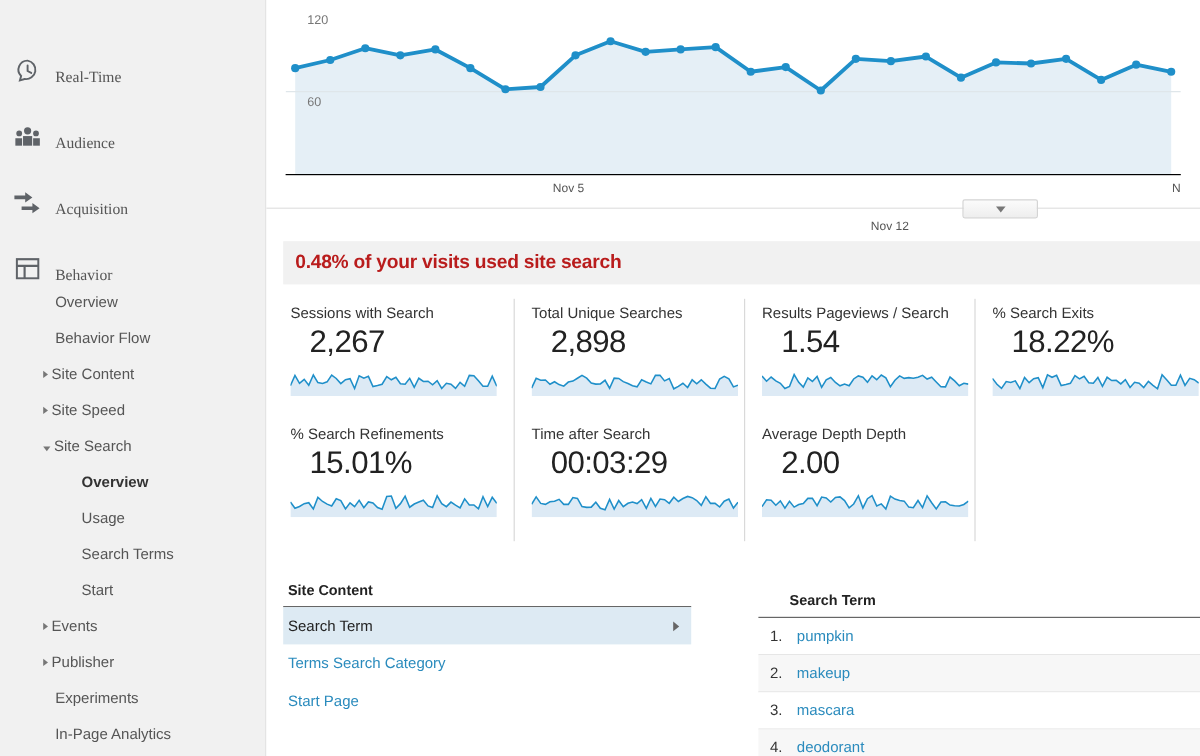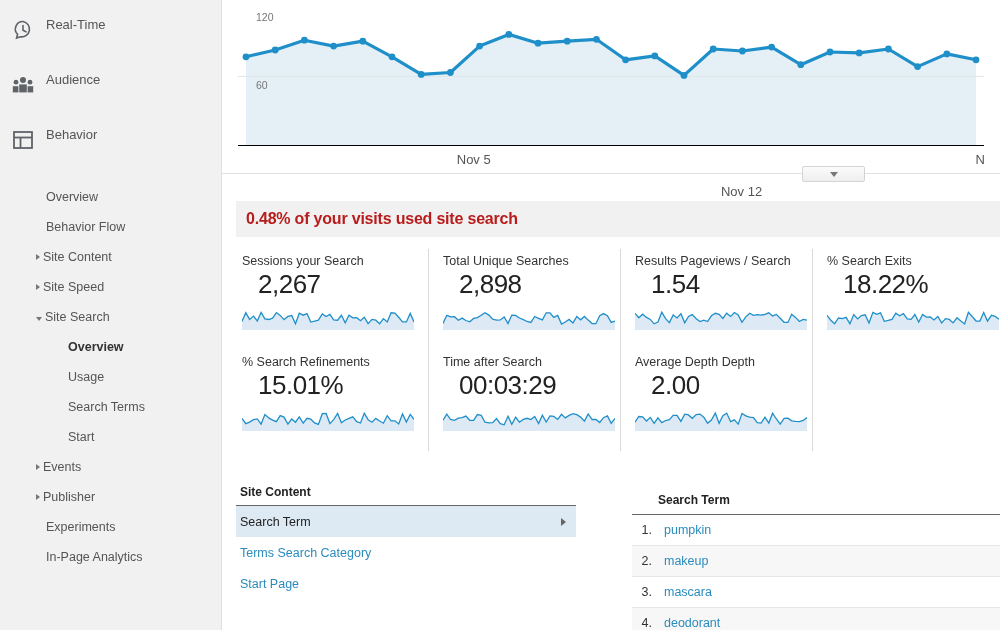--- a/index.html
+++ b/index.html
@@ -10,22 +10,22 @@
   }
   #app { position: relative; width: 1000px; height: 630px; display: flex; }
 
   
   .sidebar {
     width: 222px; height: 630px; flex: 0 0 222px;
     background: #f1f1f1; border-right: 1px solid #e0e0e0;
     padding-top: 17px;
   }
   .nav-top {
-    display: flex; align-items: flex-start;
-    height: 55px; padding-left: 8px; cursor: pointer;
+    display: flex; align-items: flex-end;
+    height: 55px; padding-left: 8px; cursor: pointer; font-family: Liberation Serif, serif;
   }
   .nav-top .ic {
     width: 30px; height: 26px; flex: 0 0 30px;
     display: flex; align-items: center; justify-content: center;
     margin-right: 8px;
   }
   .nav-top .lbl { font-size: 13px; color: #555; }
   .nav-sub {
     height: 30px; display: flex; align-items: center;
     padding-left: 46px; font-size: 12.5px; color: #555; cursor: pointer;
@@ -44,21 +44,21 @@
   .main { flex: 1 1 auto; width: 778px; height: 630px; position: relative; background: #fff; }
 
   
   .chartwrap { position: relative; width: 778px; height: 145px; padding: 0 16px; }
   .chartbox { position: relative; width: 100%; height: 145px; }
   .chart-svg { display: block; width: 100%; height: 145px; }
   .ylab { position: absolute; font-size: 10.5px; color: #777; left: 18px; }
   .ylab.top { top: 11px; }
   .ylab.mid { top: 79px; }
   .xaxis { position: relative; height: 26px; margin: 0 16px; border-top: 1px solid #000; }
-  .xtick { position: absolute; top: 6px; font-size: 13px; color: #555; transform: translateX(-50%); }
+  .xtick { position: absolute; top: 6px; font-size: 10px; color: #555; transform: translateX(-50%); }
   .collapse-row { position: relative; height: 14px; border-top: 1px solid #e0e0e0; margin-top: 2px; }
   .collapse-btn {
     position: absolute; left: 580px; top: -8px; width: 63px; height: 16px;
     background: linear-gradient(#fbfbfb,#eeeeee); border: 1px solid #d4d4d4;
     border-radius: 2px; cursor: pointer;
     display: flex; align-items: center; justify-content: center;
   }
   .caret-dn { width: 0; height: 0; border-top: 5px solid #777; border-left: 4.5px solid transparent; border-right: 4.5px solid transparent; }
 
   
@@ -124,20 +124,29 @@
             <circle cx="4" cy="6.2" r="2.4" fill="#5f6368"></circle>
             <circle cx="18" cy="6.2" r="2.4" fill="#5f6368"></circle>
             <rect x="7.2" y="8.4" width="7.6" height="8" fill="#5f6368"></rect>
             <rect x="0.8" y="10.2" width="5.6" height="6.2" fill="#5f6368"></rect>
             <rect x="15.6" y="10.2" width="5.6" height="6.2" fill="#5f6368"></rect>
           </svg>
       </span>
       <span class="lbl">Audience</span>
     </div>
 
+    <div class="nav-top">
+      <span class="ic">
+        <svg width="24" height="20" viewBox="0 0 24 20">
+            <path d="M1 4h9V1.2L16 5.5 10 9.8V7H1z" fill="#5f6368"></path>
+            <path d="M7 13h9v-2.8l6 4.3-6 4.3V16H7z" fill="#5f6368"></path>
+          </svg>
+      </span>
+      <span class="lbl">Acquisition</span>
+    </div>
 
     <div class="nav-top">
       <span class="ic">
         <svg width="20" height="18" viewBox="0 0 20 18">
             <rect x="1" y="1" width="18" height="16" fill="none" stroke="#5f6368" stroke-width="1.8"></rect>
             <line x1="1" y1="6.5" x2="19" y2="6.5" stroke="#5f6368" stroke-width="1.8"></line>
             <line x1="7.5" y1="6.5" x2="7.5" y2="17" stroke="#5f6368" stroke-width="1.8"></line>
           </svg>
       </span>
       <span class="lbl">Behavior</span>
@@ -241,21 +250,21 @@
       </div>
     </div>
 
     <div class="banner">
       <span>0.48% of your visits used site search</span>
     </div>
 
     <div class="metrics">
       <div class="mrow">
         <div class="mcard">
-          <div class="mlabel">Sessions your Search</div>
+          <div class="mlabel">Sessions with Search</div>
           <div class="mval">2,267</div>
           <svg class="spark" viewBox="0 0 172 26" preserveAspectRatio="none">
               <path d="M0.0 17.4 L3.8 8.8 L7.6 15.4 L11.5 12.1 L15.3 17.0 L19.1 8.5 L22.9 14.8 L26.8 15.5 L30.6 14.2 L34.4 8.6 L38.2 11.4 L42.0 15.7 L45.9 12.4 L49.7 11.6 L53.5 19.8 L57.3 9.2 L61.2 11.2 L65.0 9.6 L68.8 18.1 L72.6 17.2 L76.4 16.2 L80.3 9.9 L84.1 12.5 L87.9 10.4 L91.7 15.8 L95.6 16.2 L99.4 11.3 L103.2 18.8 L107.0 11.2 L110.8 13.9 L114.7 13.7 L118.5 16.7 L122.3 13.2 L126.1 19.7 L130.0 15.4 L133.8 16.2 L137.6 19.7 L141.4 14.6 L145.2 17.9 L149.1 8.8 L152.9 9.1 L156.7 13.3 L160.5 17.8 L164.4 17.9 L168.2 9.4 L172.0 17.9 L172 26 L0 26 Z" fill="#ddeaf5"></path>
               <path d="M0.0 17.4 L3.8 8.8 L7.6 15.4 L11.5 12.1 L15.3 17.0 L19.1 8.5 L22.9 14.8 L26.8 15.5 L30.6 14.2 L34.4 8.6 L38.2 11.4 L42.0 15.7 L45.9 12.4 L49.7 11.6 L53.5 19.8 L57.3 9.2 L61.2 11.2 L65.0 9.6 L68.8 18.1 L72.6 17.2 L76.4 16.2 L80.3 9.9 L84.1 12.5 L87.9 10.4 L91.7 15.8 L95.6 16.2 L99.4 11.3 L103.2 18.8 L107.0 11.2 L110.8 13.9 L114.7 13.7 L118.5 16.7 L122.3 13.2 L126.1 19.7 L130.0 15.4 L133.8 16.2 L137.6 19.7 L141.4 14.6 L145.2 17.9 L149.1 8.8 L152.9 9.1 L156.7 13.3 L160.5 17.8 L164.4 17.9 L168.2 9.4 L172.0 17.9 " fill="none" stroke="#1f8fc9" stroke-width="1.3"></path>
             </svg>
         </div>
         <div class="mcard">
           <div class="mlabel">Total Unique Searches</div>
           <div class="mval">2,898</div>
           <svg class="spark" viewBox="0 0 172 26" preserveAspectRatio="none">

